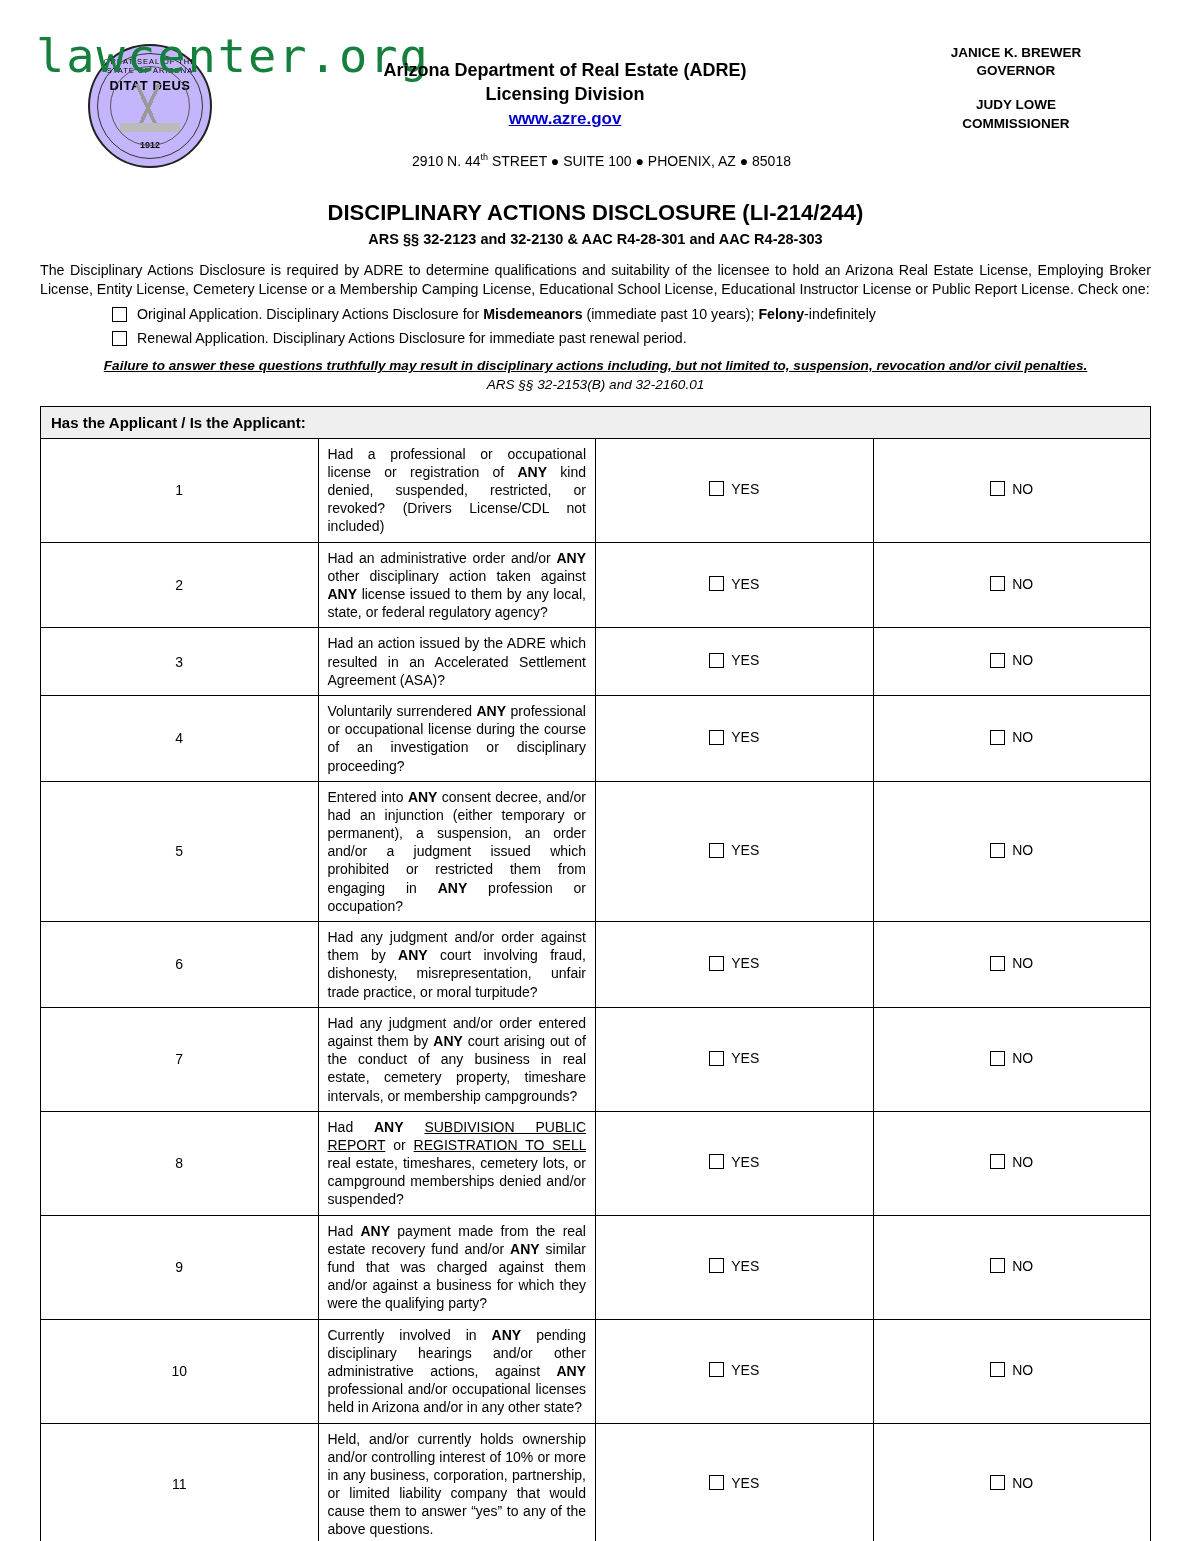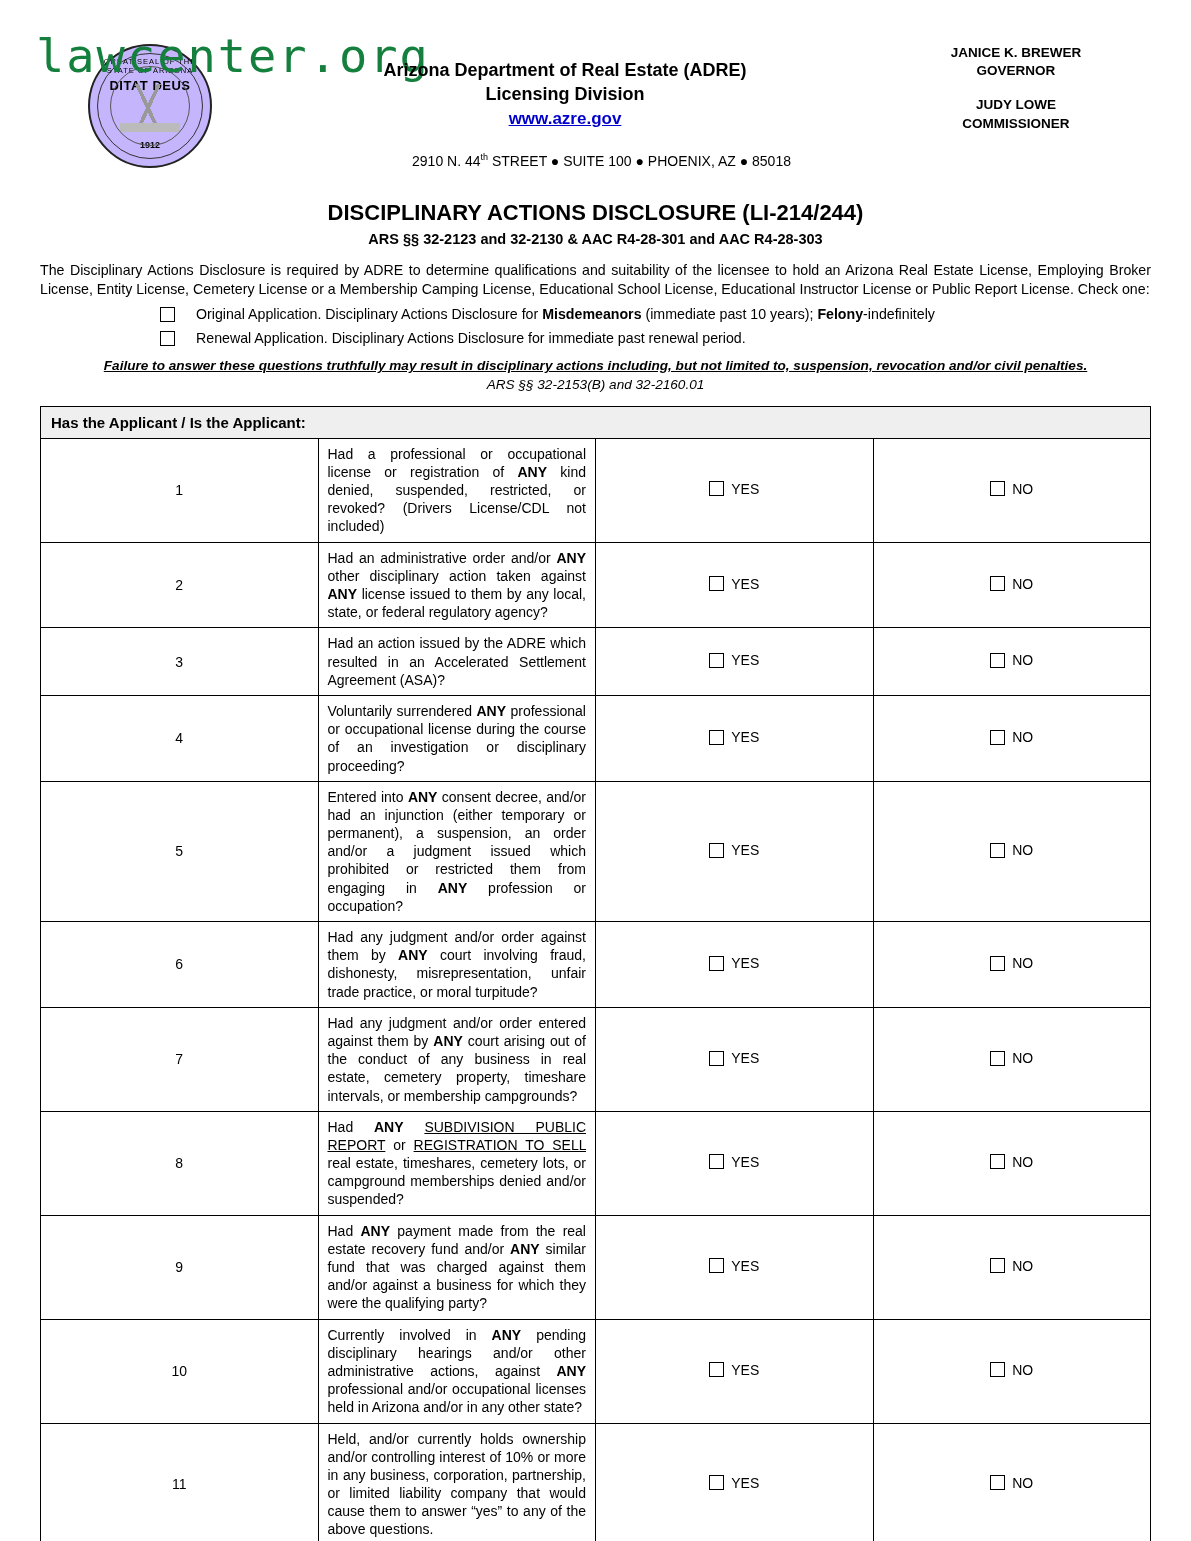--- a/index.html
+++ b/index.html
@@ -163,23 +163,22 @@
     line-height: 1.32;
   }
   .checkopts {
     margin: 6px 0 0 112px;
     font-size: 14.2px;
     line-height: 1.5;
   }
   .checkopt {
     display: flex;
     align-items: flex-start;
-    gap: 21px;
+    gap: 10px;
     margin-bottom: 2px;
-    margin-left: 48px;
   }
   .cbox {
     width: 13px;
     height: 13px;
     border: 1.4px solid #000;
     flex: 0 0 auto;
     margin-top: 3px;
     background: #fff;
   }
   .warn {

